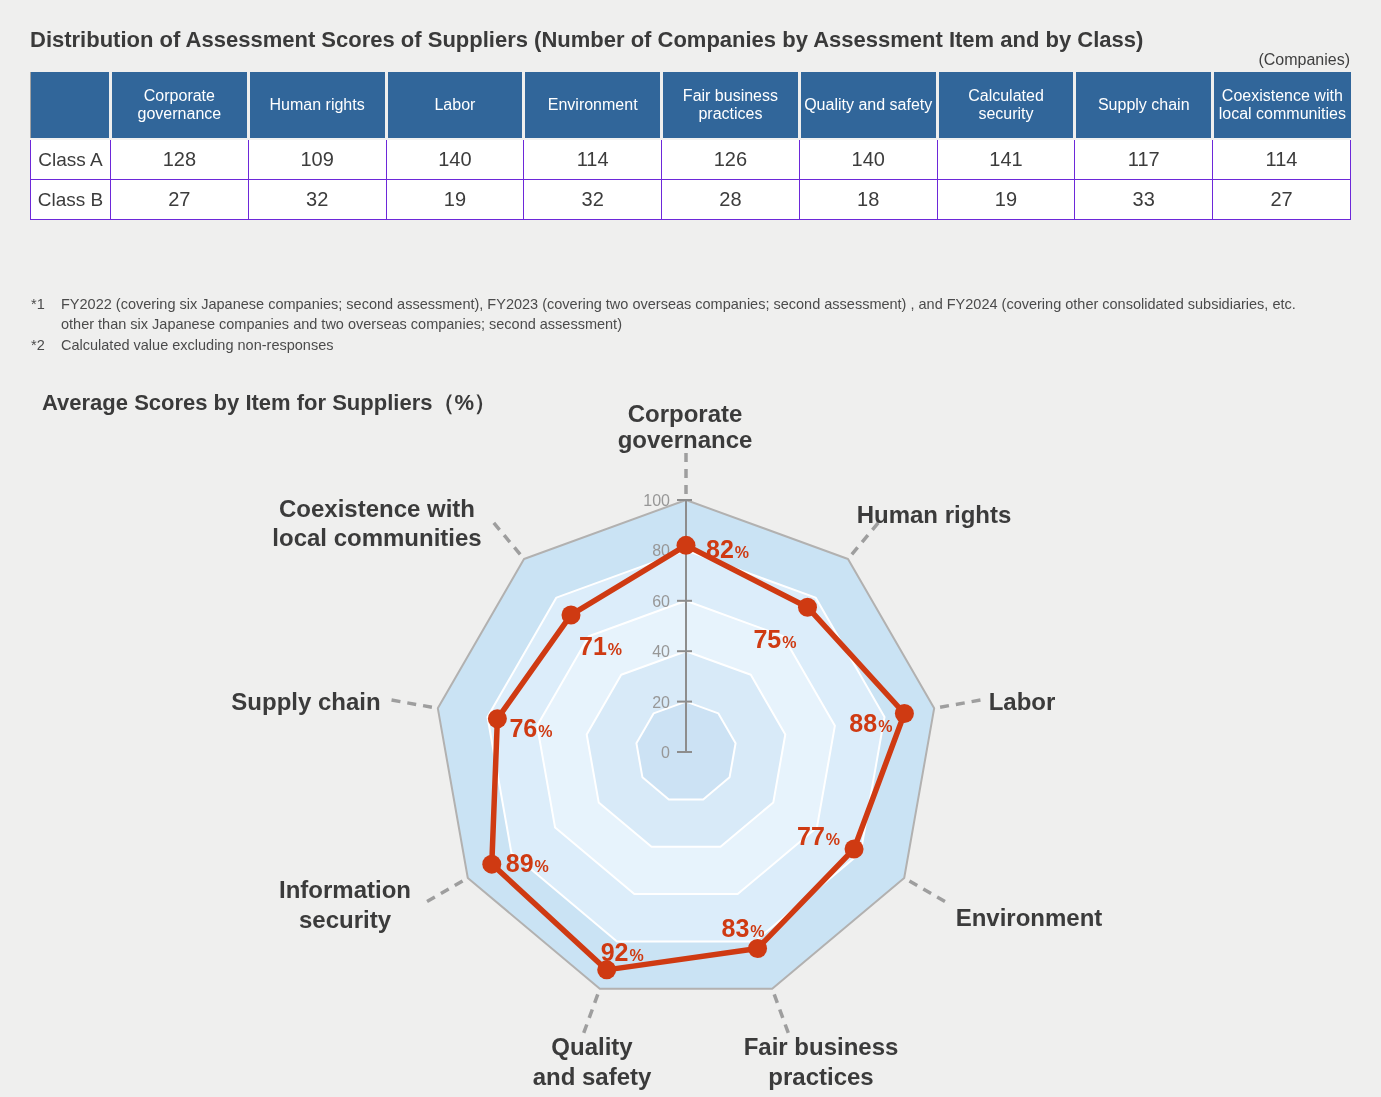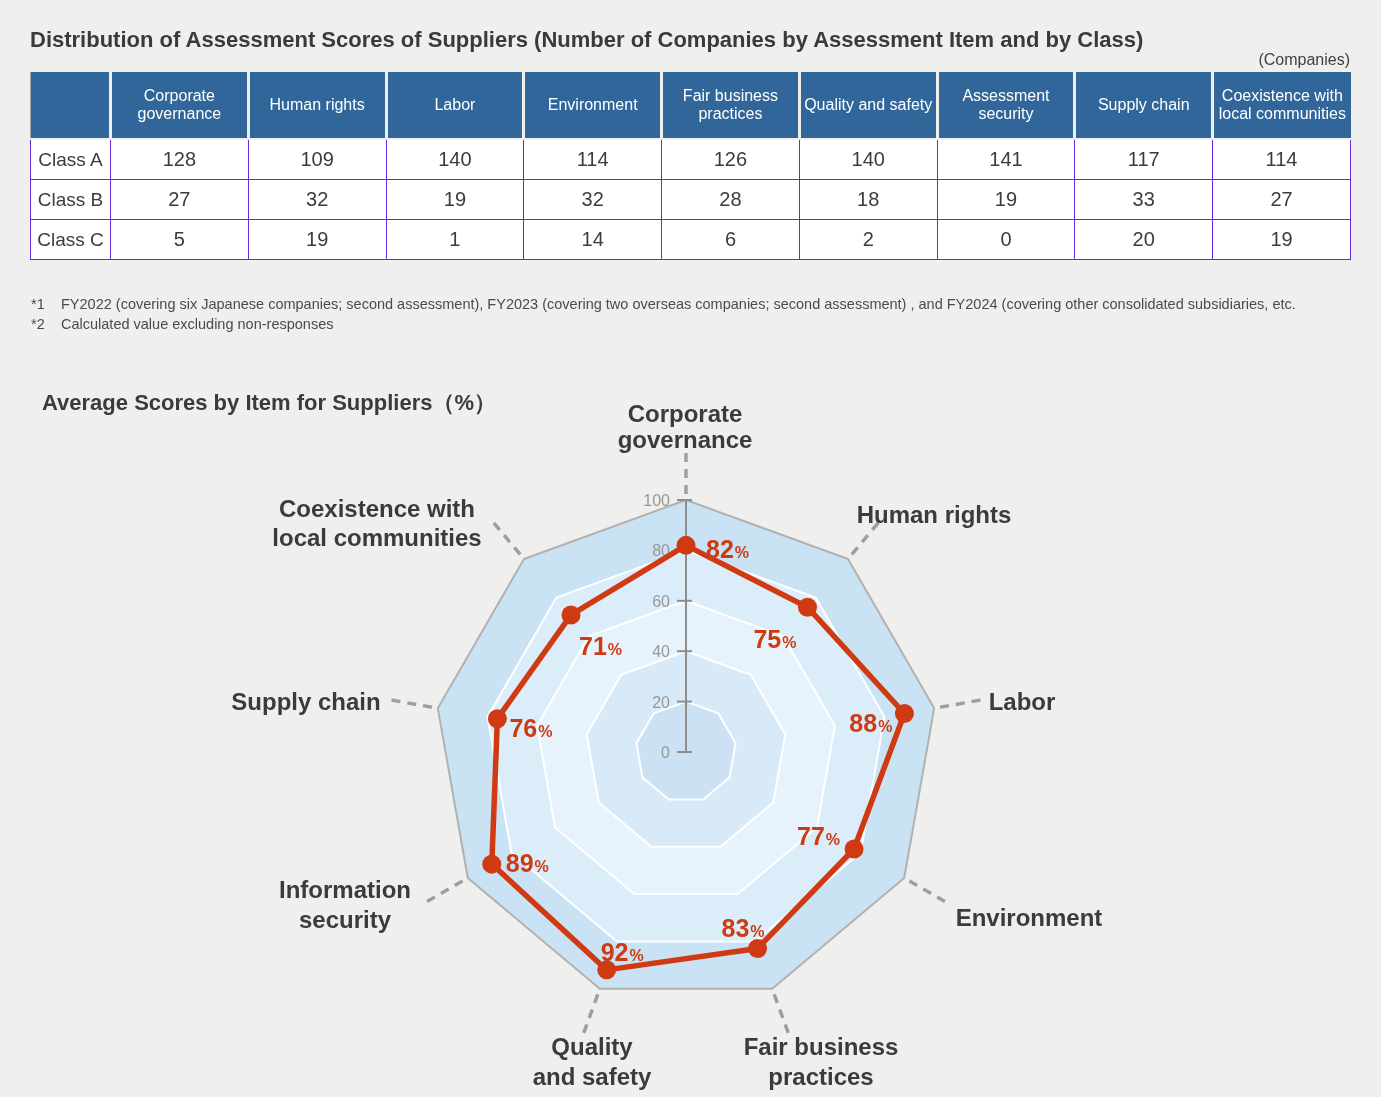--- a/index.html
+++ b/index.html
@@ -80,21 +80,21 @@
     </colgroup>
     <thead>
       <tr id="thead-row">
           <th></th>
           <th>Corporate governance</th>
           <th>Human rights</th>
           <th>Labor</th>
           <th>Environment</th>
           <th>Fair business practices</th>
           <th>Quality and safety</th>
-          <th>Assessment security</th>
+          <th>Calculated security</th>
           <th>Supply chain</th>
           <th>Coexistence with local communities</th>
         </tr>
     </thead>
     <tbody id="tbody">
         <tr>
           <th>Class A</th>
           <td>128</td>
           <td>109</td>
           <td>140</td>
@@ -110,39 +110,27 @@
           <td>27</td>
           <td>32</td>
           <td>19</td>
           <td>32</td>
           <td>28</td>
           <td>18</td>
           <td>19</td>
           <td>33</td>
           <td>27</td>
         </tr>
-        <tr>
-          <th>Class C</th>
-          <td>5</td>
-          <td>19</td>
-          <td>1</td>
-          <td>14</td>
-          <td>6</td>
-          <td>2</td>
-          <td>0</td>
-          <td>20</td>
-          <td>19</td>
-        </tr>
       </tbody>
   </table>
 
   <div class="footnotes">
     <div class="fn">
       <span class="fn-marker">*1</span>
-      <span class="fn-text"><span>FY2022 (covering six Japanese companies; second assessment),  FY2023 (covering two overseas companies; second assessment) , and FY2024 (covering other consolidated subsidiaries, etc.</span><br></span>
+      <span class="fn-text"><span>FY2022 (covering six Japanese companies; second assessment),  FY2023 (covering two overseas companies; second assessment) , and FY2024 (covering other consolidated subsidiaries, etc.</span><br><span>other than six Japanese companies and two overseas companies; second assessment)</span></span>
     </div>
     <div class="fn">
       <span class="fn-marker">*2</span>
       <span class="fn-text">Calculated value excluding non-responses</span>
     </div>
   </div>
 
   <h2 class="chart-title">Average Scores by Item for Suppliers（%）</h2>
 
   <svg class="radar" id="radar" width="1381" height="737" viewBox="0 0 1381 737" xmlns="http://www.w3.org/2000/svg">

